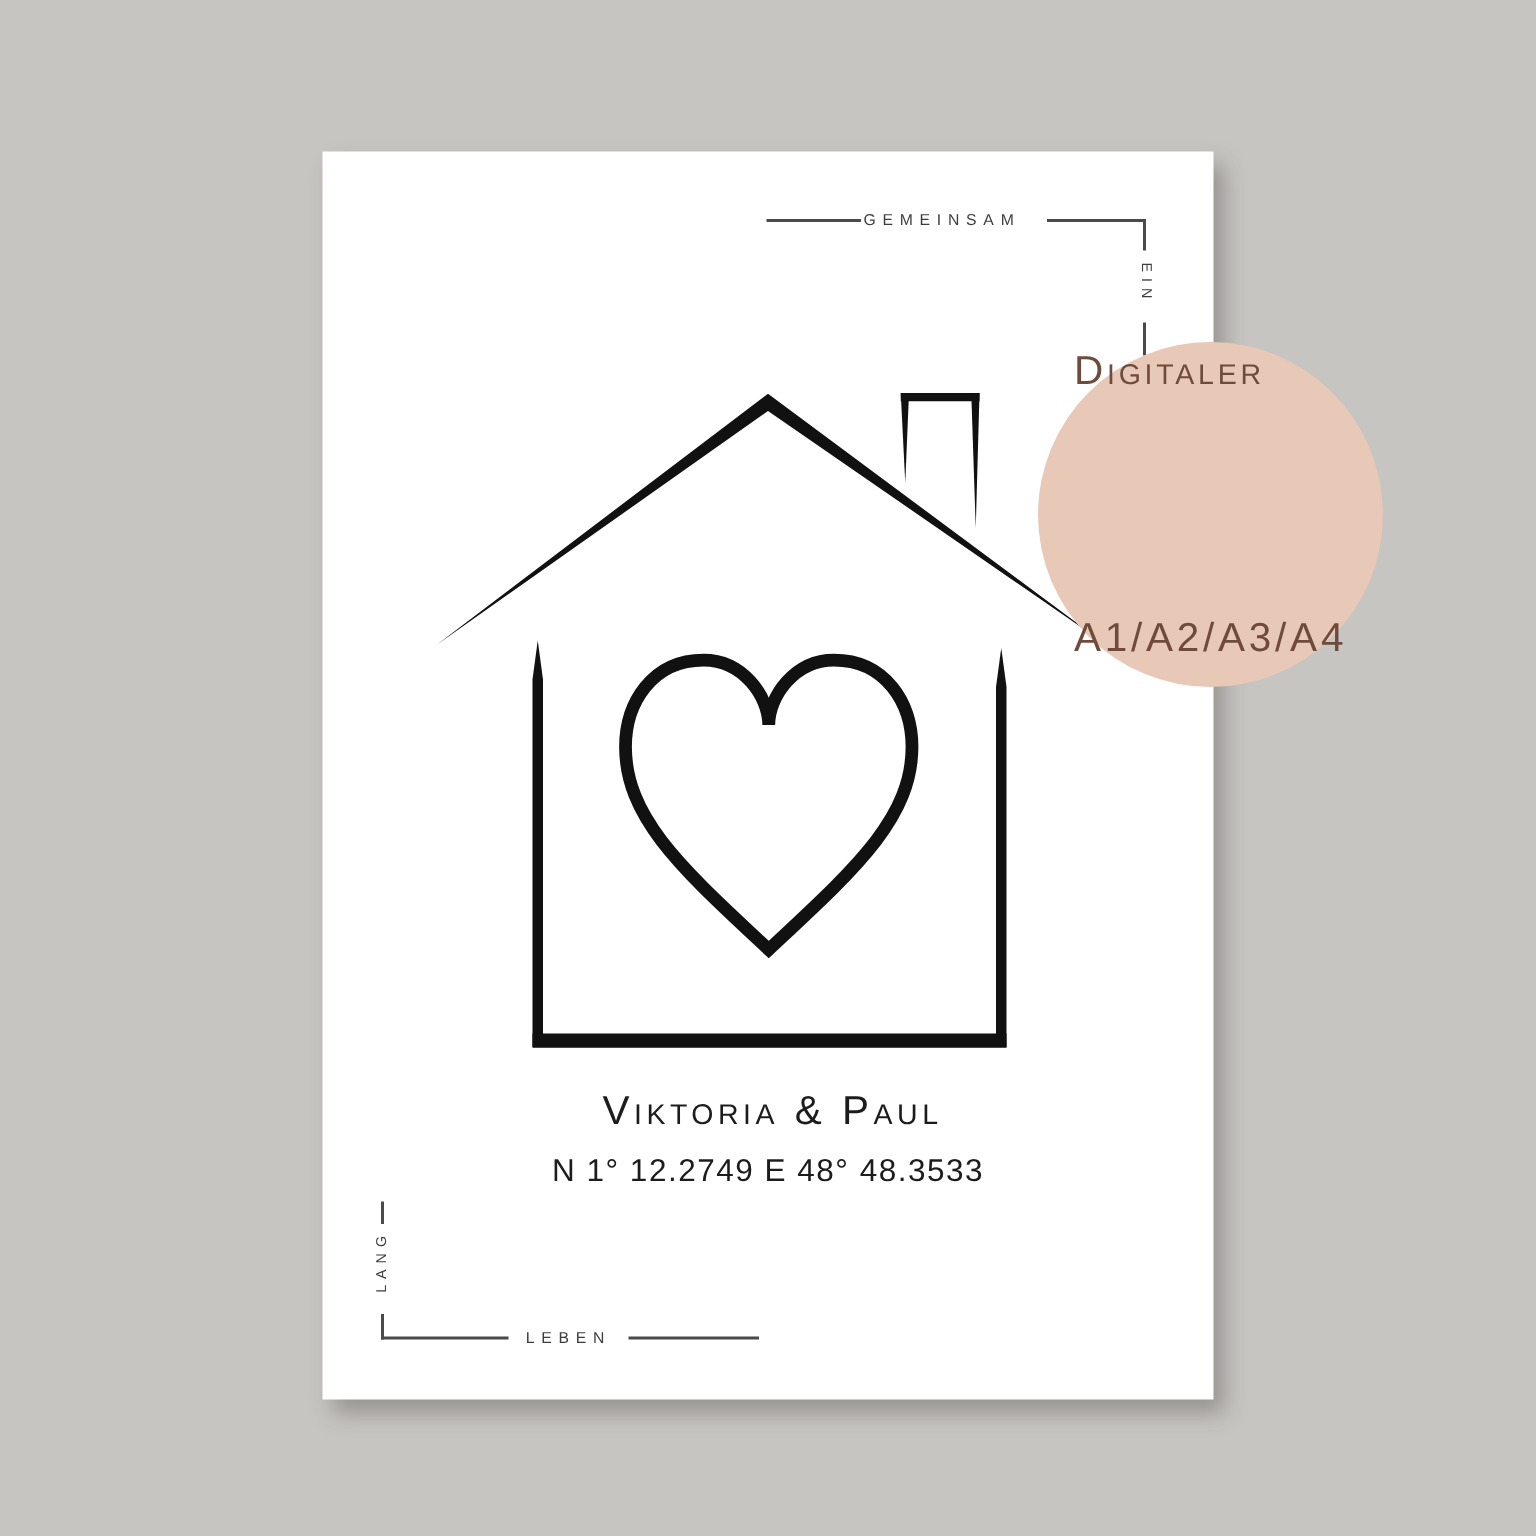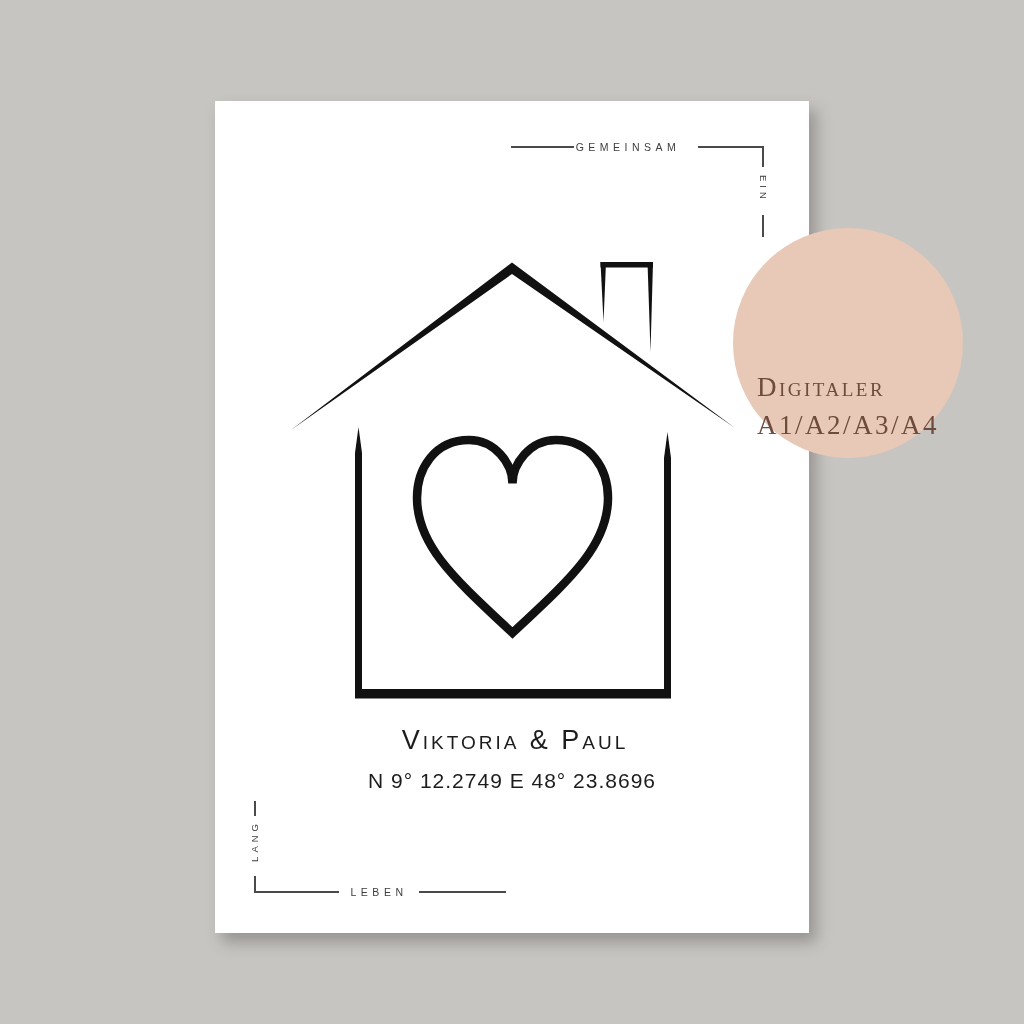--- a/index.html
+++ b/index.html
@@ -43,24 +43,24 @@
     color:#1c1c1c;font-size:27px;font-weight:300;font-variant:small-caps;
     letter-spacing:3px;line-height:30px;white-space:nowrap;
   }
   .coords{
     position:absolute;left:0;top:668px;width:100%;text-align:center;
     color:#1c1c1c;font-size:21px;font-weight:300;letter-spacing:1px;
     line-height:24px;white-space:nowrap;
   }
 
   .badge{
-    position:absolute;left:733px;top:228px;width:230px;height:230px;
+    position:absolute;left:692px;top:228px;width:230px;height:230px;
     border-radius:50%;background:var(--badge_bg);
-    display:flex;flex-direction:column;justify-content:flex-end;
-    padding-left:24px;padding-bottom:14px;font-family:Liberation Serif, serif;
+    display:flex;flex-direction:column;justify-content:space-between;
+    padding-left:24px;padding-bottom:14px;
   }
   .badge .line{
     color:var(--badge_text);font-size:27px;font-weight:300;
     font-variant:small-caps;letter-spacing:2.5px;line-height:38px;
     white-space:nowrap;
   }
 </style>
 </head>
 <body>
 
@@ -82,21 +82,21 @@
       <polygon class="fill" points="432.5,161 438,161 435.5,251"></polygon>
       <polygon class="fill" points="140,597 140,352 143.5,326 147,352 147,597"></polygon>
       <polygon class="fill" points="449,597 449,357 452.5,331 456,357 456,597"></polygon>
       <rect class="fill" x="140" y="588" width="316" height="9.5"></rect>
       <path class="stroke" d="M297.5,382.4 C297.5,363.1 280.1,339 254.1,339 C219.4,339 202,368 202,396.9
                C202,445.2 240.9,479 297.5,532 C354.1,479 393,445.2 393,396.9
                C393,368 375.6,339 340.9,339 C314.9,339 297.5,363.1 297.5,382.4 Z"></path>
     </svg>
 
     <div class="names">Viktoria &amp; Paul</div>
-    <div class="coords">N 9° 12.2749 E 48° 23.8696</div>
+    <div class="coords">N 1° 12.2749 E 48° 48.3533</div>
 
     <div class="vline" style="left:39px;top:700px;height:15px;"></div>
     <div class="vert-up" style="left:32px;top:719px;">LANG</div>
     <div class="vline" style="left:39px;top:775px;height:17px;"></div>
     <div class="hline" style="left:39px;top:790px;width:85px;"></div>
     <div class="orn-word" style="left:124px;top:783px;width:80px;">LEBEN</div>
     <div class="hline" style="left:204px;top:790px;width:87px;"></div>
 
   </div>
 

